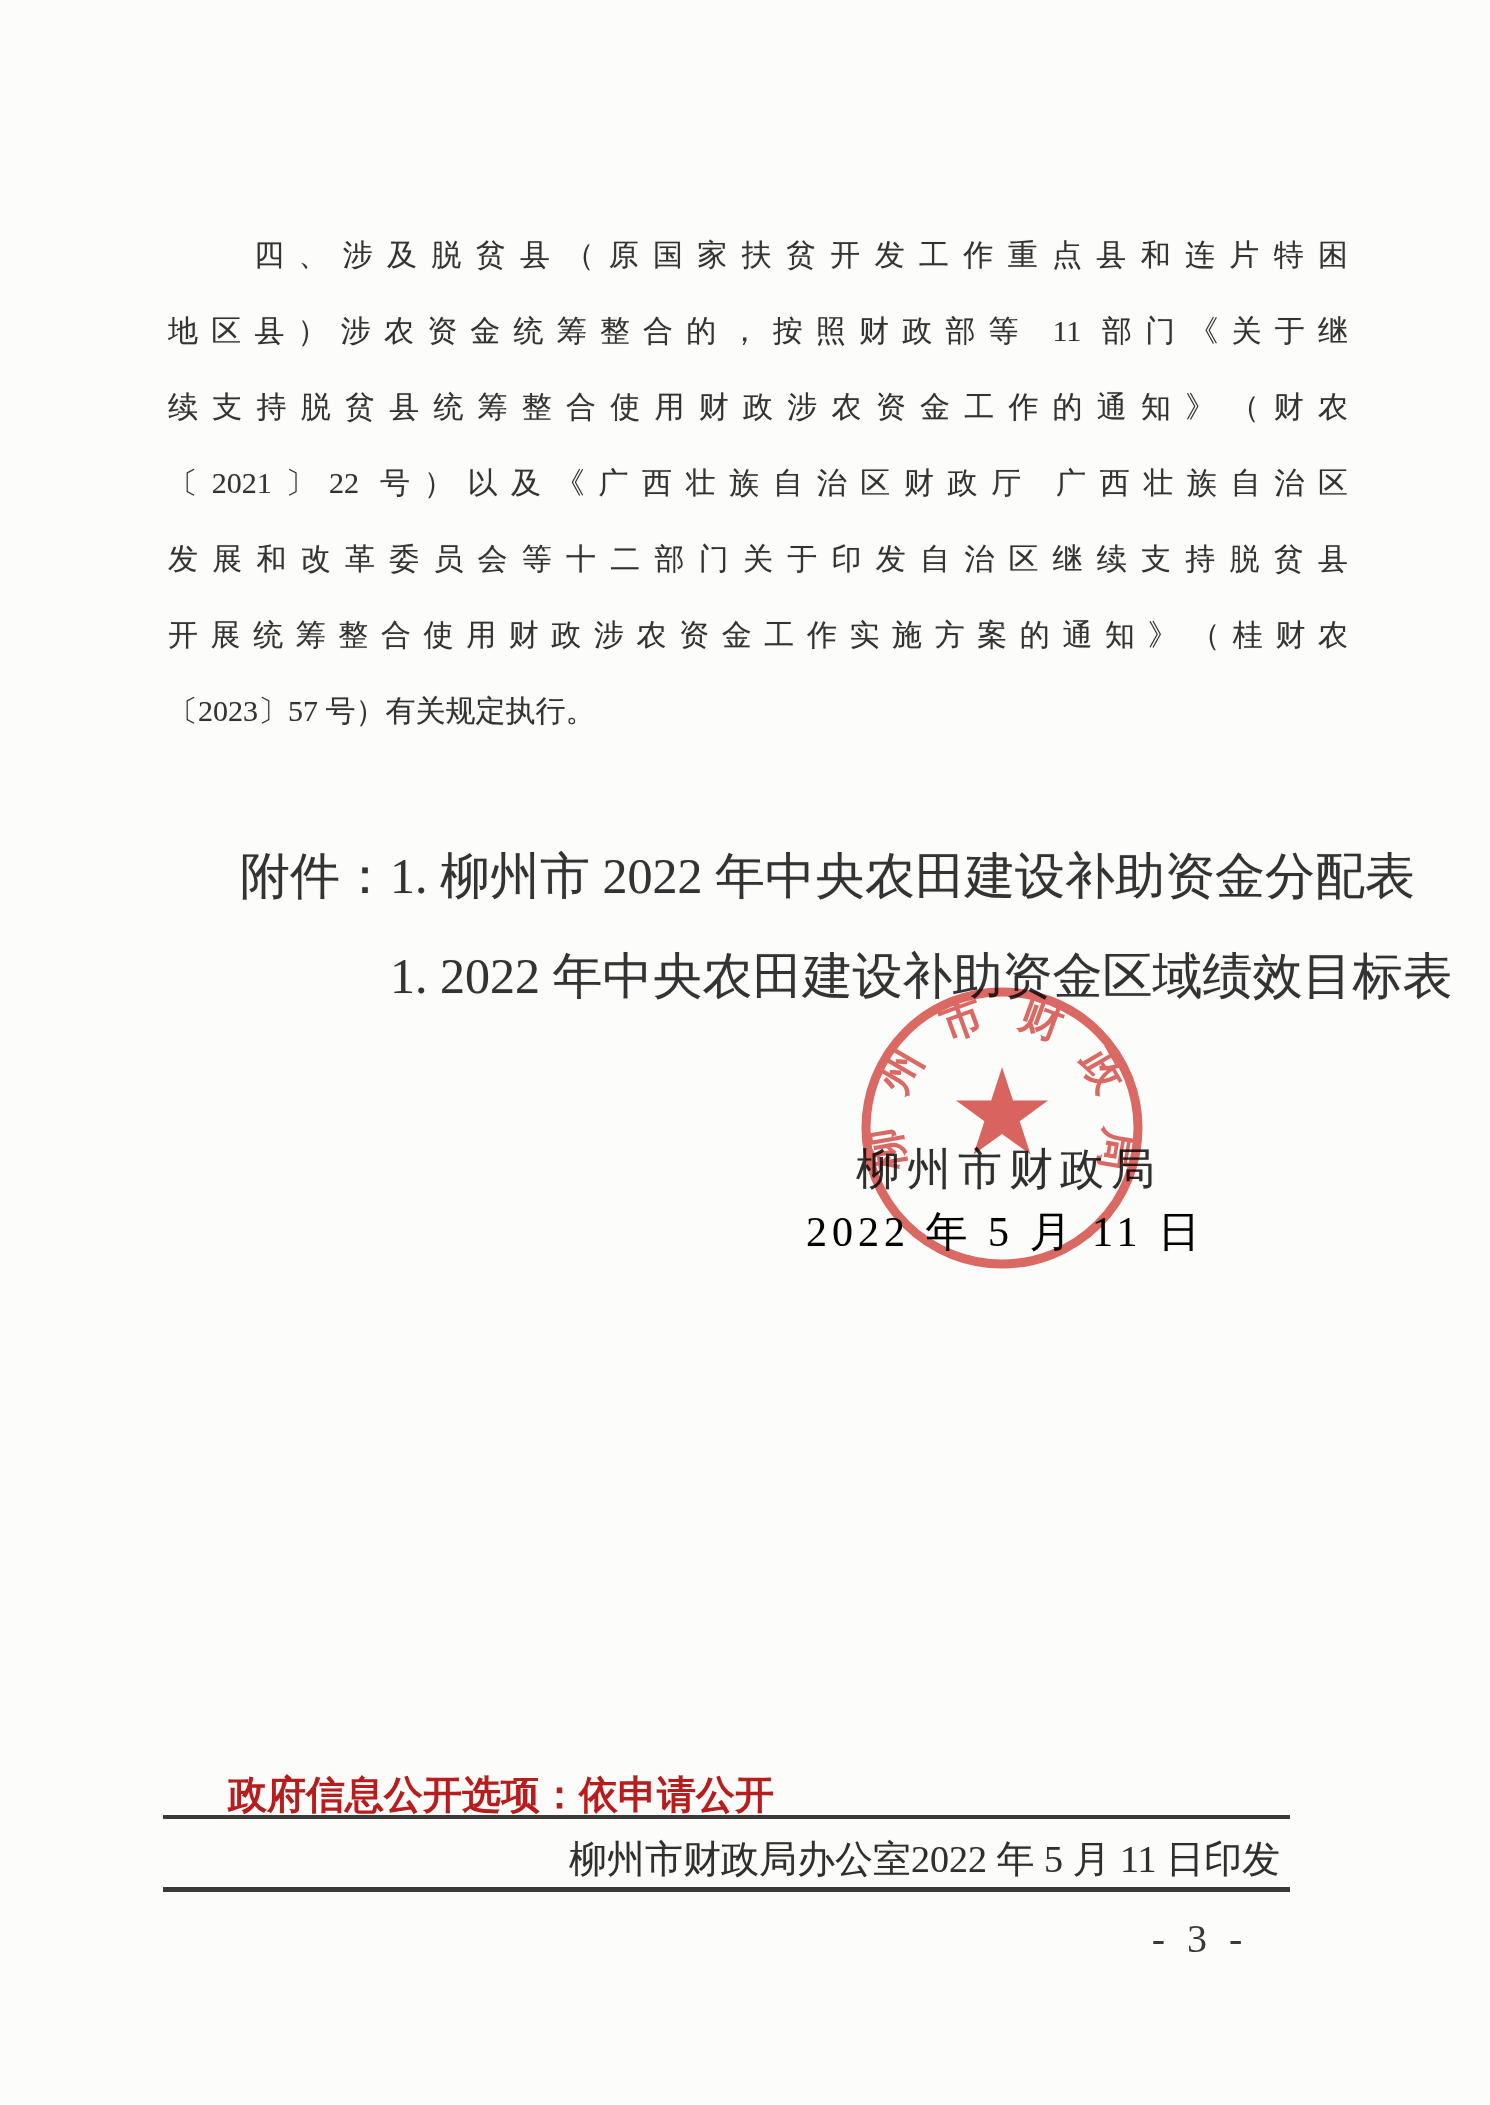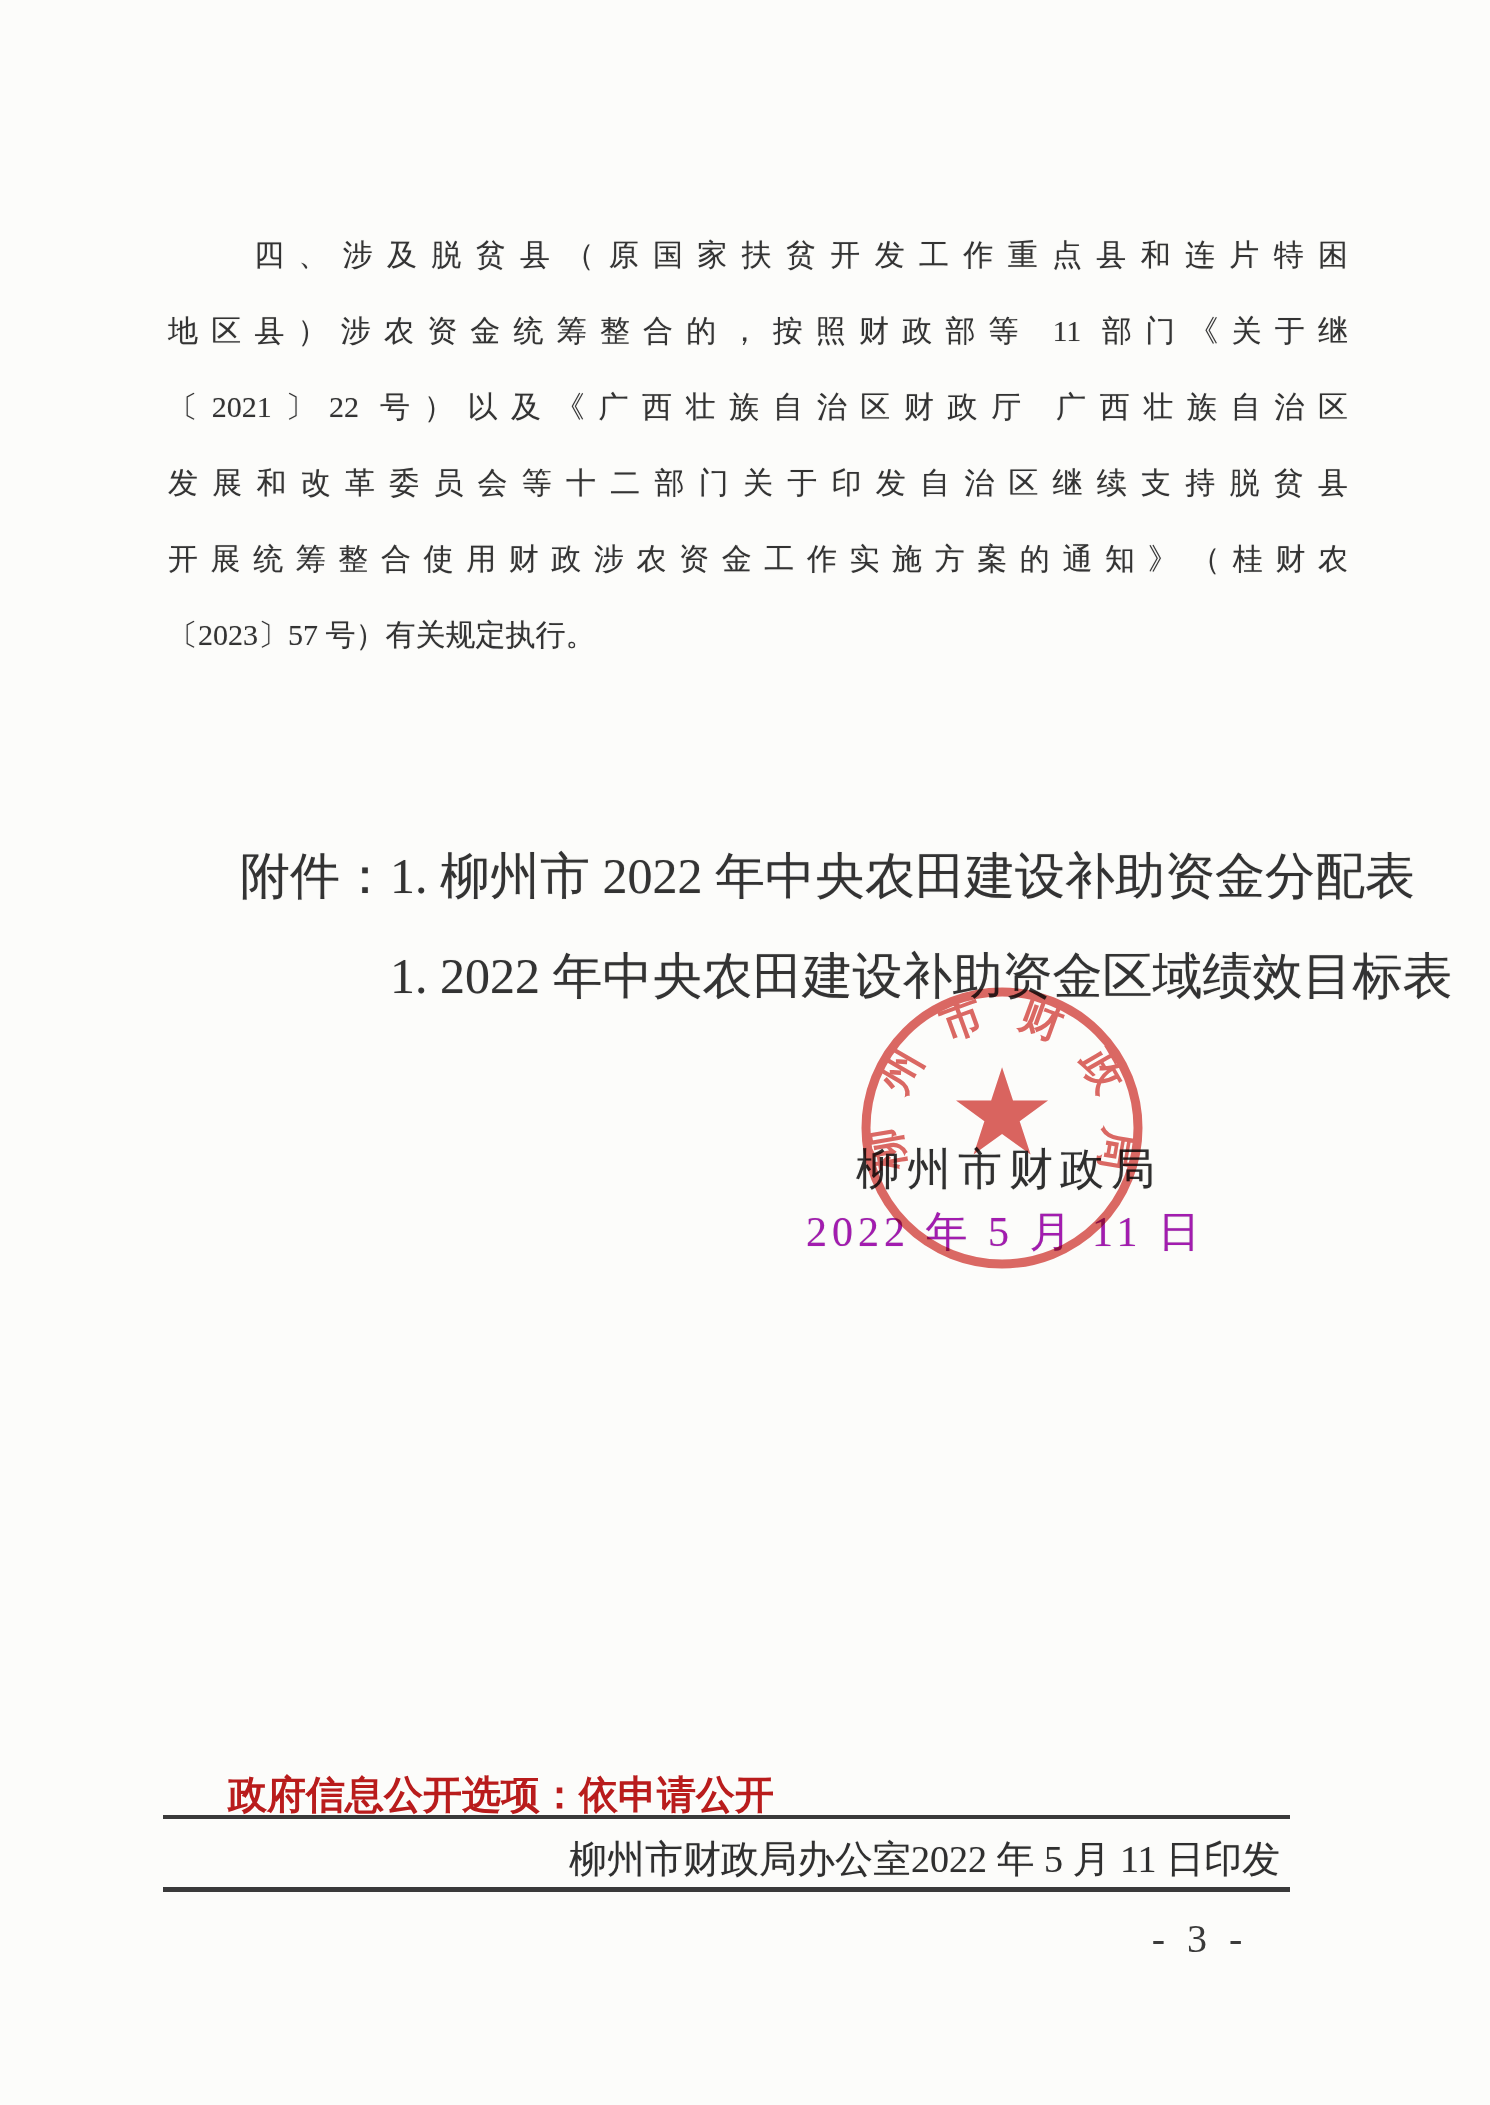--- a/index.html
+++ b/index.html
@@ -36,21 +36,21 @@
   .attachments .item{white-space:nowrap;}
   
   .sig-org{
     position:absolute;left:856px;top:1140px;width:300px;
     font-size:44px;letter-spacing:7px;white-space:nowrap;
     color:#2f2f2f;text-shadow:0 0 1px rgba(70,70,70,.35);
   }
   .sig-date{
     position:absolute;left:806px;top:1204px;width:420px;
     font-size:42px;letter-spacing:5px;white-space:nowrap;
-    color:#a21caf;text-shadow:0 0 1px rgba(70,70,70,.35);
+    color:#000000;text-shadow:0 0 1px rgba(70,70,70,.35);
   }
   
   .seal{
     position:absolute;left:852px;top:978px;width:300px;height:300px;
     mix-blend-mode:multiply;opacity:.88;
     pointer-events:none;
   }
   
   .disclosure{
     position:absolute;left:228px;top:1768px;
@@ -74,20 +74,21 @@
   }
 </style>
 </head>
 <body>
 
 <div class="page">
 
   <div class="body-text">
     <div class="body-line indent">四、涉及脱贫县（原国家扶贫开发工作重点县和连片特困</div>
     <div class="body-line">地区县）涉农资金统筹整合的，按照财政部等 11 部门《关于继</div>
+    <div class="body-line">续支持脱贫县统筹整合使用财政涉农资金工作的通知》（财农</div>
     <div class="body-line">〔2021〕22 号）以及《广西壮族自治区财政厅 广西壮族自治区</div>
     <div class="body-line">发展和改革委员会等十二部门关于印发自治区继续支持脱贫县</div>
     <div class="body-line">开展统筹整合使用财政涉农资金工作实施方案的通知》（桂财农</div>
     <div class="body-line last">〔2023〕57 号）有关规定执行。</div>
   </div>
 
   <div class="attachments">
     <div class="label">附件：</div>
     <div class="items">
       <div class="item">1. 柳州市 2022 年中央农田建设补助资金分配表</div>

